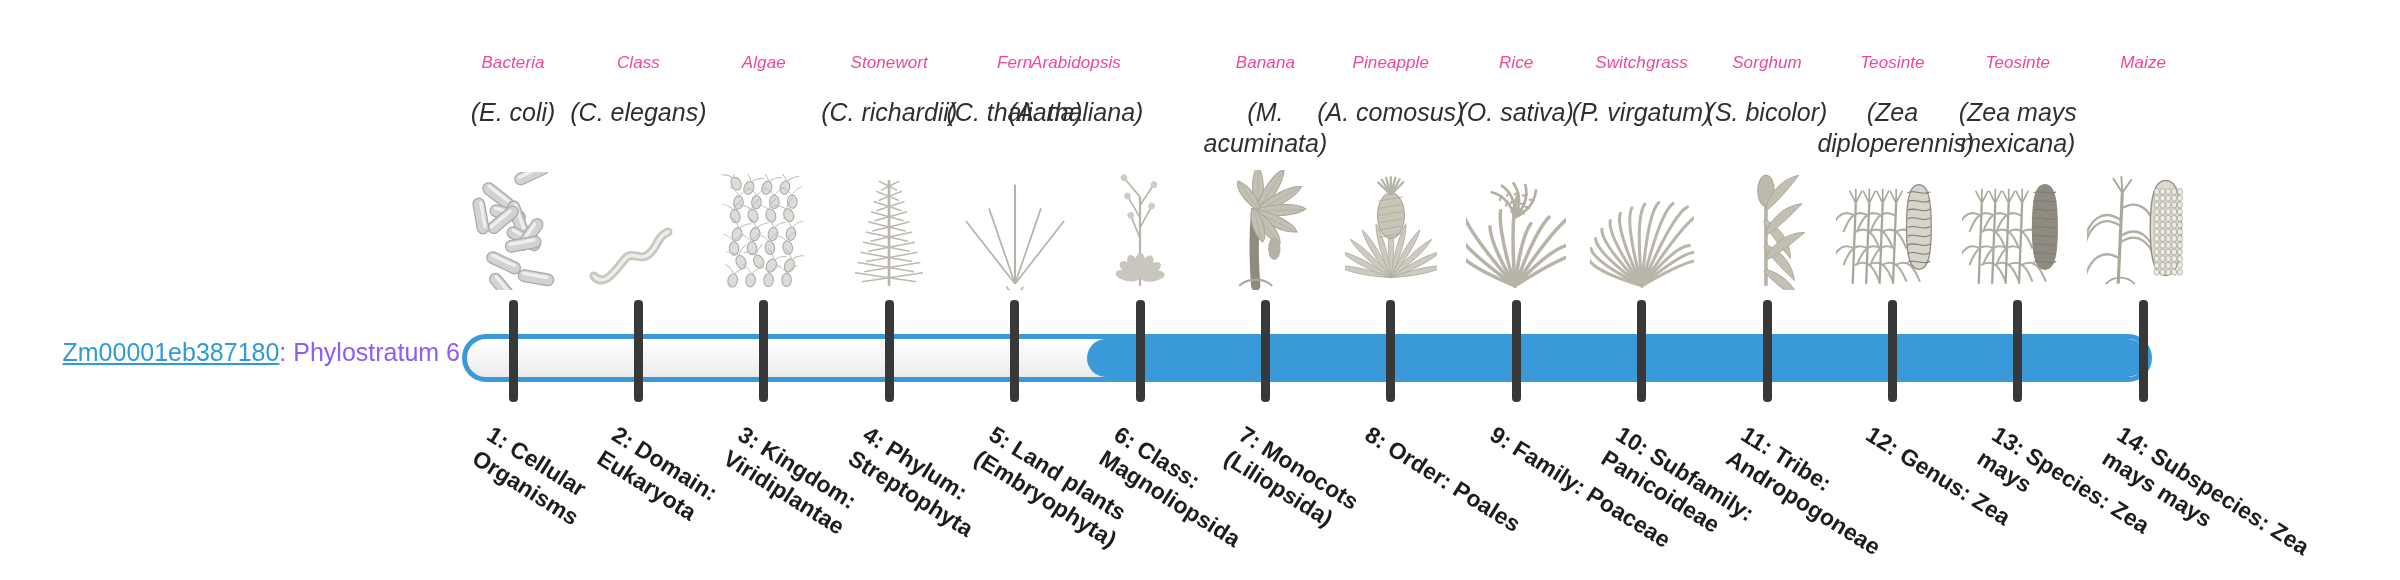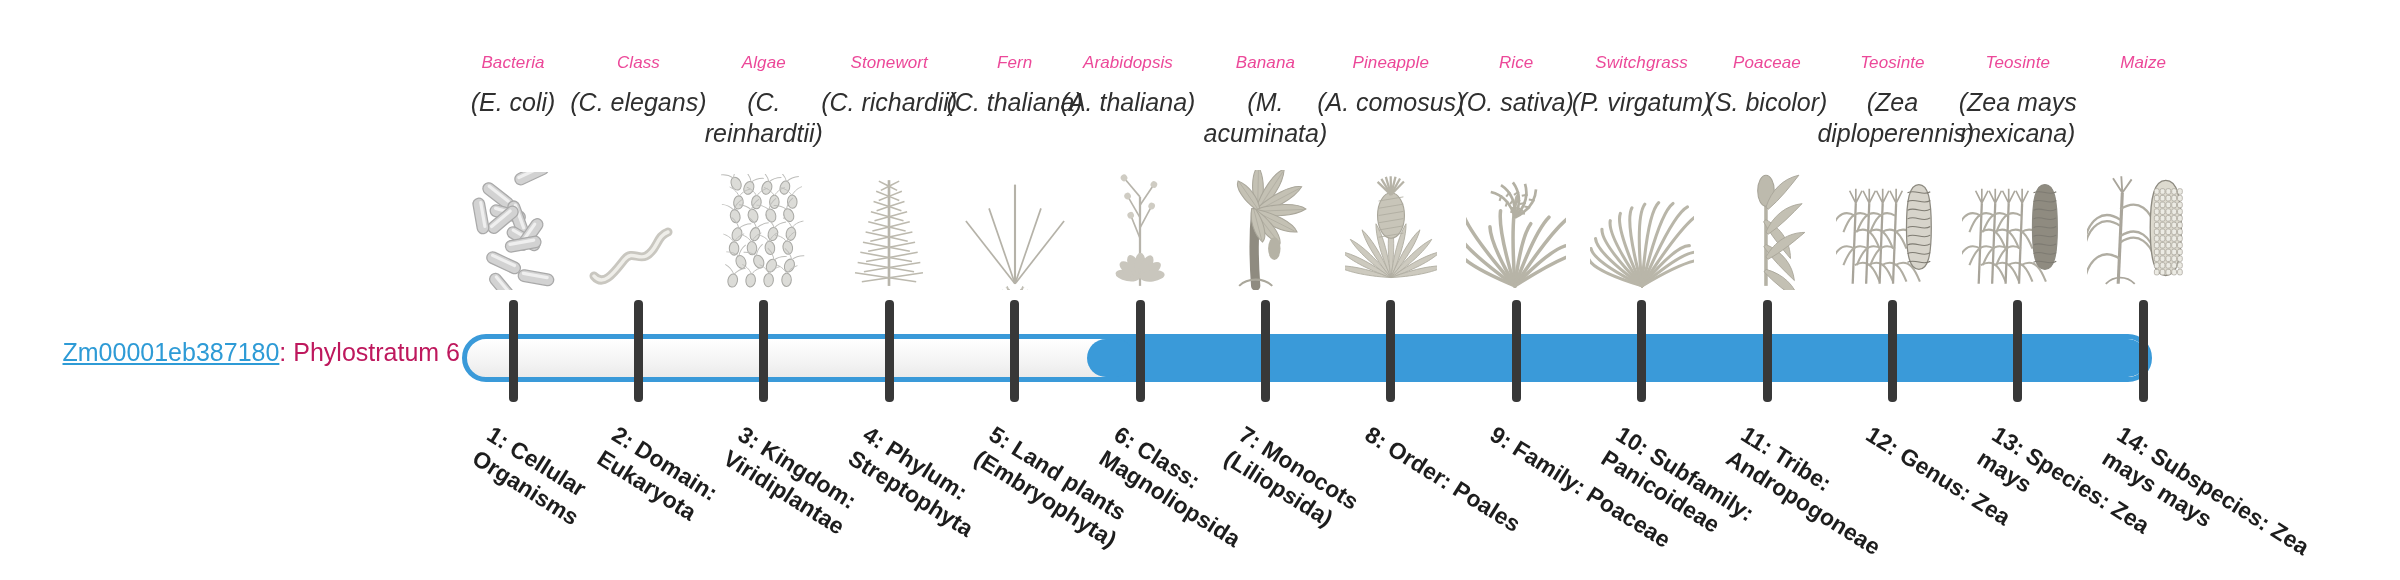--- a/index.html
+++ b/index.html
@@ -12,33 +12,33 @@
   #stage{position:relative;width:2400px;height:580px;}
 
   
   .gene-caption{
     position:absolute;left:40px;top:337px;width:420px;
     text-align:right;font-size:25px;line-height:1.2;white-space:nowrap;
   }
   .gene-caption .gene-id{
     color:#2e9bd6;text-decoration:underline;cursor:pointer;
   }
-  .gene-caption .ps-text{color:#be185d;}
+  .gene-caption .ps-text{color:#8b5cf6;}
 
   
   .col{
     position:absolute;top:52px;width:150px;margin-left:-75px;
     text-align:center;
   }
   .common-name{
     font-size:17px;color:#ec4899;line-height:1.25;
     font-weight:400;letter-spacing:.1px;font-style:italic;
   }
   .sci-name{
-    margin-top:14px;font-size:25px;font-style:italic;color:#2f2f2f;
+    margin-top:24px;font-size:25px;font-style:italic;color:#2f2f2f;
     line-height:1.22;
   }
 
   
   .art{
     position:absolute;top:168px;height:122px;width:150px;margin-left:-75px;
     display:flex;align-items:flex-end;justify-content:center;gap:4px;
   }
   .art svg{display:block;}
 
@@ -144,21 +144,20 @@
         <div class="sci-name">(C. elegans)</div>
       </div>
       <div class="art" style="left: 638.4px;">
         <svg width="104" height="64" viewBox="0 0 104 64">
       <path d="M8 50 C18 62 30 44 38 34 C46 24 52 34 60 30 C72 24 70 10 82 6" fill="none" stroke="#c9c7c0" stroke-width="9" stroke-linecap="round"></path>
       <path d="M8 50 C18 62 30 44 38 34 C46 24 52 34 60 30 C72 24 70 10 82 6" fill="none" stroke="#efeee9" stroke-width="3.5" stroke-linecap="round"></path>
         </svg>
       </div>
       <div class="col" style="left: 763.8px;">
         <div class="common-name">Algae</div>
-        <div class="sci-name">(C. reinhardtii)</div>
       </div>
       <div class="art" style="left: 763.8px;">
         <svg width="86" height="116" viewBox="0 0 80 112">
           <g transform="translate(6,6) rotate(-25)">
         <ellipse cx="5" cy="6" rx="4.6" ry="6.4" fill="#dcdcd8" stroke="#a8a8a4" stroke-width="1"></ellipse>
         <path d="M5 0 C2 -5 -2 -7 -5 -8 M5 0 C8 -5 12 -7 15 -8" fill="none" stroke="#bdbdba" stroke-width=".9"></path>
           </g>
           <g transform="translate(23,6) rotate(22)">
         <ellipse cx="5" cy="6" rx="4.6" ry="6.4" fill="#dcdcd8" stroke="#a8a8a4" stroke-width="1"></ellipse>
         <path d="M5 0 C2 -5 -2 -7 -5 -8 M5 0 C8 -5 12 -7 15 -8" fill="none" stroke="#bdbdba" stroke-width=".9"></path>
@@ -484,21 +483,21 @@
               <path d="M0 32.6 C6.420000000000001 28.6 10.700000000000001 25.6 10.700000000000001 29.6" fill="#c6c3b9" stroke="#b0ada2" stroke-width=".6"></path>
             <path d="M0 26 C-5.3999999999999995 22 -9 19 -9 23" fill="#c6c3b9" stroke="#b0ada2" stroke-width=".6"></path>
               <path d="M0 26 C5.3999999999999995 22 9 19 9 23" fill="#c6c3b9" stroke="#b0ada2" stroke-width=".6"></path>
             <path d="M0 19.400000000000006 C-4.38 15.400000000000006 -7.300000000000001 12.400000000000006 -7.300000000000001 16.400000000000006" fill="#c6c3b9" stroke="#b0ada2" stroke-width=".6"></path>
               <path d="M0 19.400000000000006 C4.38 15.400000000000006 7.300000000000001 12.400000000000006 7.300000000000001 16.400000000000006" fill="#c6c3b9" stroke="#b0ada2" stroke-width=".6"></path>
             <path d="M0 12.800000000000011 C-3.3600000000000008 8.800000000000011 -5.600000000000001 5.800000000000011 -5.600000000000001 9.800000000000011" fill="#c6c3b9" stroke="#b0ada2" stroke-width=".6"></path>
               <path d="M0 12.800000000000011 C3.3600000000000008 8.800000000000011 5.600000000000001 5.800000000000011 5.600000000000001 9.800000000000011" fill="#c6c3b9" stroke="#b0ada2" stroke-width=".6"></path>
           </g>
         </svg>
       </div>
-      <div class="col" style="left: 1128px;">
+      <div class="col" style="left: 1076px;">
         <div class="common-name">Arabidopsis</div>
         <div class="sci-name">(A. thaliana)</div>
       </div>
       <div class="art" style="left: 1140px;">
         <svg width="94" height="120" viewBox="0 0 84 116">
           <path d="M42 112 L42 26" stroke="#b7b4ab" stroke-width="2.2" fill="none"></path>
           <g transform="translate(42,26) rotate(-40)">
         <path d="M0 0 L0 -22" stroke="#b7b4ab" stroke-width="1.6"></path>
         <circle cx="0" cy="-24" r="3.2" fill="#cfccc3"></circle>
           </g>
@@ -761,21 +760,21 @@
           </g>
           <g transform="translate(46,112) rotate(56.2)">
         <path d="M0 0 C-4 -34.650000000000006 -3 -56.7 3 -63" fill="none" stroke="#b9b6a9" stroke-width="3" stroke-linecap="round"></path>
           </g>
           <g transform="translate(46,112) rotate(65.6)">
         <path d="M0 0 C-4 -36.300000000000004 -3 -59.4 3 -66" fill="none" stroke="#b9b6a9" stroke-width="3" stroke-linecap="round"></path>
           </g>
         </svg>
       </div>
       <div class="col" style="left: 1767px;">
-        <div class="common-name">Poaceae</div>
+        <div class="common-name">Sorghum</div>
         <div class="sci-name">(S. bicolor)</div>
       </div>
       <div class="art" style="left: 1767px;">
         <svg width="98" height="120" viewBox="0 0 90 116">
           <path d="M44 112 L44 28" stroke="#b5b2a5" stroke-width="3.4" fill="none"></path>
       <ellipse cx="44" cy="20" rx="8" ry="15" fill="#bdbaad" stroke="#a6a397" stroke-width="1"></ellipse>
           <g transform="translate(44,36) rotate(-52)">
       <path d="M0 0 C16 -6 32 -4 44 6 C30 6 14 6 0 3 Z" fill="#c3c0b3" stroke="#a8a599" stroke-width=".8"></path>
           </g>
           <g transform="translate(44,48) rotate(50)">

